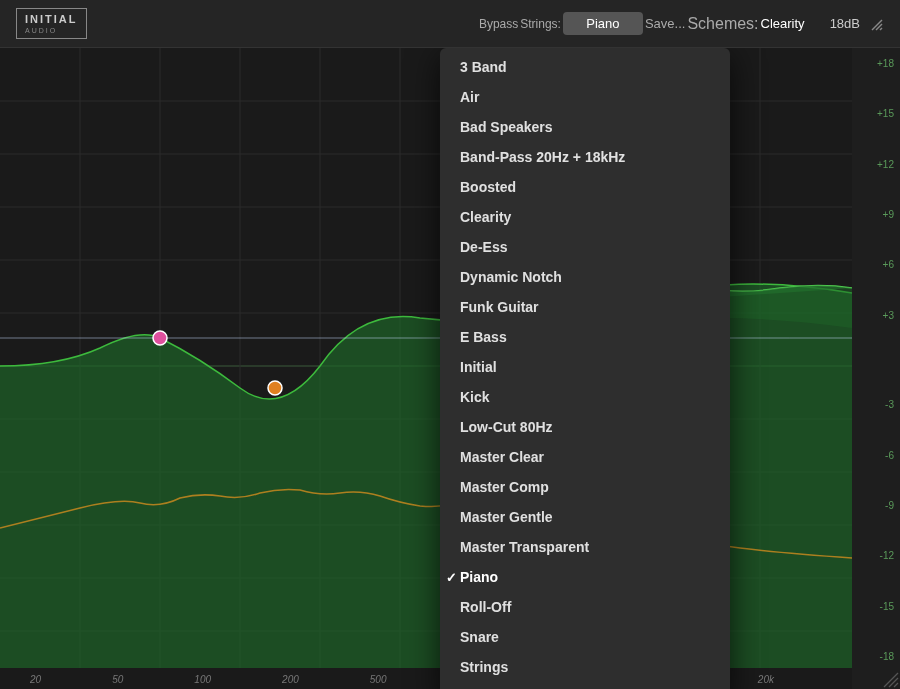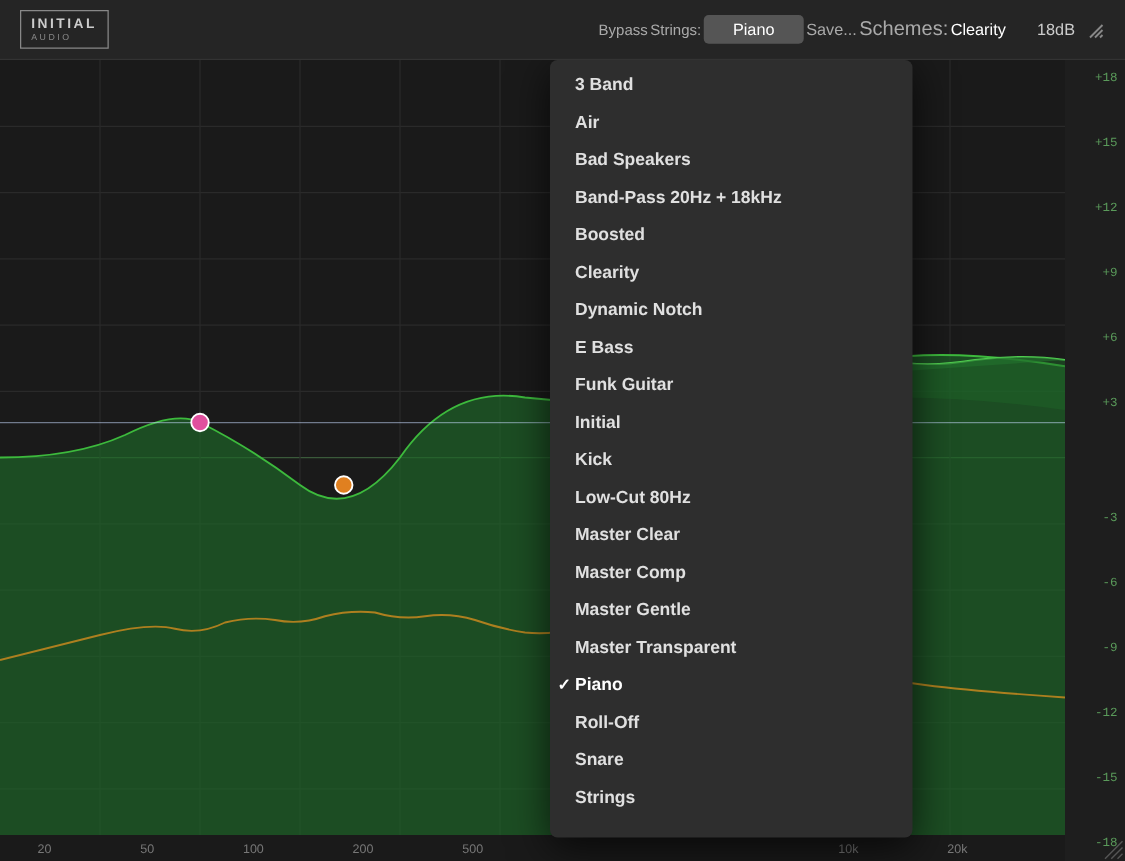--- a/index.html
+++ b/index.html
@@ -107,39 +107,39 @@
     .db-scale {
       width: 48px;
       height: 100%;
       background: #1e1e1e;
       display: flex;
       flex-direction: column;
       align-items: flex-end;
       padding-right: 6px;
       justify-content: space-between;
       padding-top: 10px;
-      padding-bottom: 8px;
-      font-family: Liberation Mono, monospace;
+      padding-bottom: 27px;
     }
     .db-tick {
       font-size: 10px;
       color: #5a9a5a;
     }
     .db-tick.positive { color: #5a9a5a; }
     .db-tick.negative { color: #5a9a5a; }
 
     
     .freq-scale {
       position: absolute;
       bottom: 4px;
       left: 0;
       right: 48px;
       display: flex;
       justify-content: space-between;
       padding: 0 30px;
+      font-style: italic;
     }
     .freq-label {
       color: #777;
       font-size: 10px;
     }
 
     
     .eq-svg {
       position: absolute;
       top: 0; left: 0;
@@ -277,27 +277,30 @@
         <div class="dropdown-item">
           <span>Band-Pass 20Hz + 18kHz</span>
         </div>
         <div class="dropdown-item">
           <span>Boosted</span>
         </div>
         <div class="dropdown-item">
           <span>Clearity</span>
         </div>
         <div class="dropdown-item">
+          <span>De-Ess</span>
+        </div>
+        <div class="dropdown-item">
           <span>Dynamic Notch</span>
         </div>
         <div class="dropdown-item">
+          <span>Funk Guitar</span>
+        </div>
+        <div class="dropdown-item">
           <span>E Bass</span>
-        </div>
-        <div class="dropdown-item">
-          <span>Funk Guitar</span>
         </div>
         <div class="dropdown-item">
           <span>Initial</span>
         </div>
         <div class="dropdown-item">
           <span>Kick</span>
         </div>
         <div class="dropdown-item">
           <span>Low-Cut 80Hz</span>
         </div>

